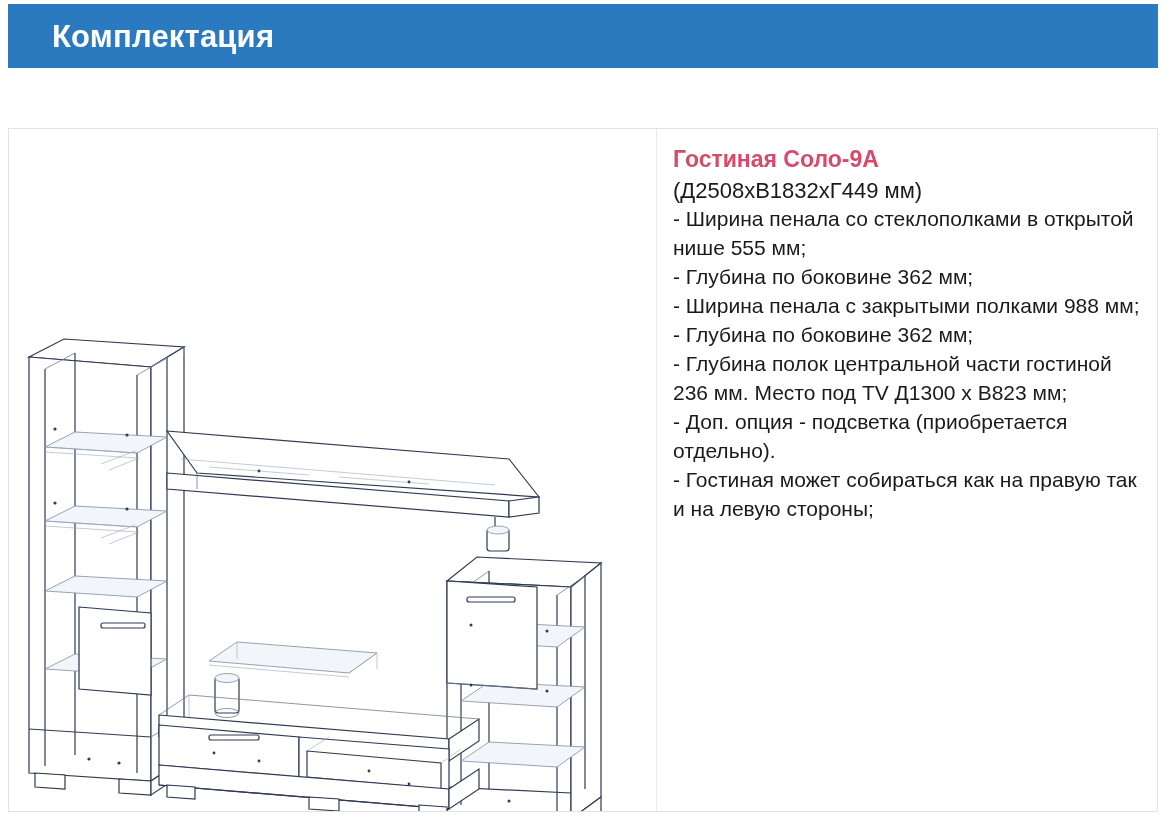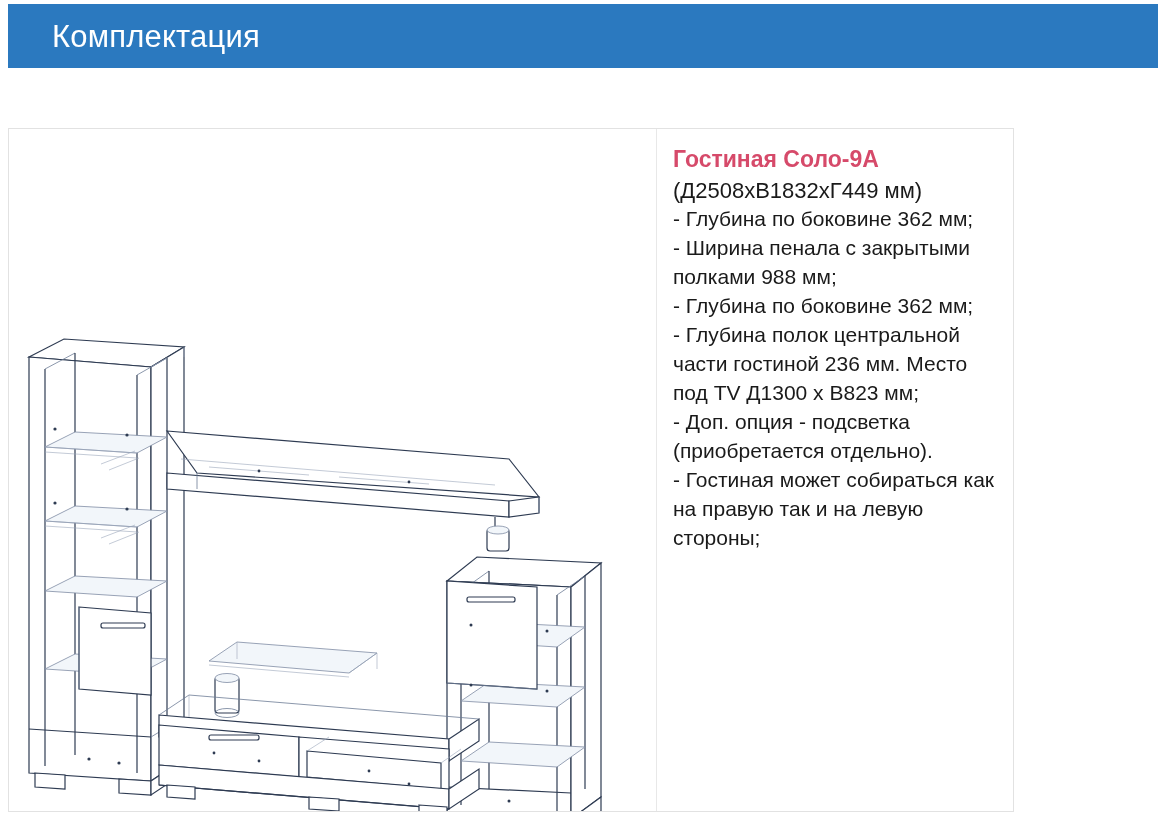--- a/index.html
+++ b/index.html
@@ -28,32 +28,32 @@
     top: 4px;
     width: 1150px;
     height: 64px;
     background: #2b79bf;
     display: flex;
     align-items: center;
   }
   .header-title {
     color: #ffffff;
     font-size: 31px;
-    font-weight: 400;
+    font-weight: 700;
     letter-spacing: 0.2px;
     padding-left: 44px;
     line-height: 1;
   }
 
   
   .content-card {
     position: absolute;
     left: 8px;
     top: 128px;
-    width: 1006px;
+    width: 1150px;
     height: 684px;
     background: #ffffff;
     border: 1px solid #e2e2e2;
     box-sizing: border-box;
     display: flex;
     flex-direction: row;
   }
 
   .figure-pane {
     position: relative;
@@ -245,20 +245,21 @@
 
         <path class="ln-faint" d="M142 238 L158 229 M175 218 L175 228"></path>
         <path class="ln-faint" d="M228 513 L228 530 M368 524 L368 540"></path>
       </svg>
     </div>
 
     <div class="spec-pane">
       <h2 class="spec-title">Гостиная Соло-9А</h2>
       <div class="spec-dims">(Д2508хВ1832хГ449 мм)</div>
       <ul class="spec-list">
+        <li>- Ширина пенала со стеклополками в открытой нише 555 мм;</li>
         <li>- Глубина по боковине 362 мм;</li>
         <li>- Ширина пенала с закрытыми полками 988 мм;</li>
         <li>- Глубина по боковине 362 мм;</li>
         <li>- Глубина полок центральной части гостиной 236 мм. Место под TV Д1300 х В823 мм;</li>
         <li>- Доп. опция - подсветка (приобретается отдельно).</li>
         <li>- Гостиная может собираться как на правую так и на левую стороны;</li>
       </ul>
     </div>
 
   </div>

